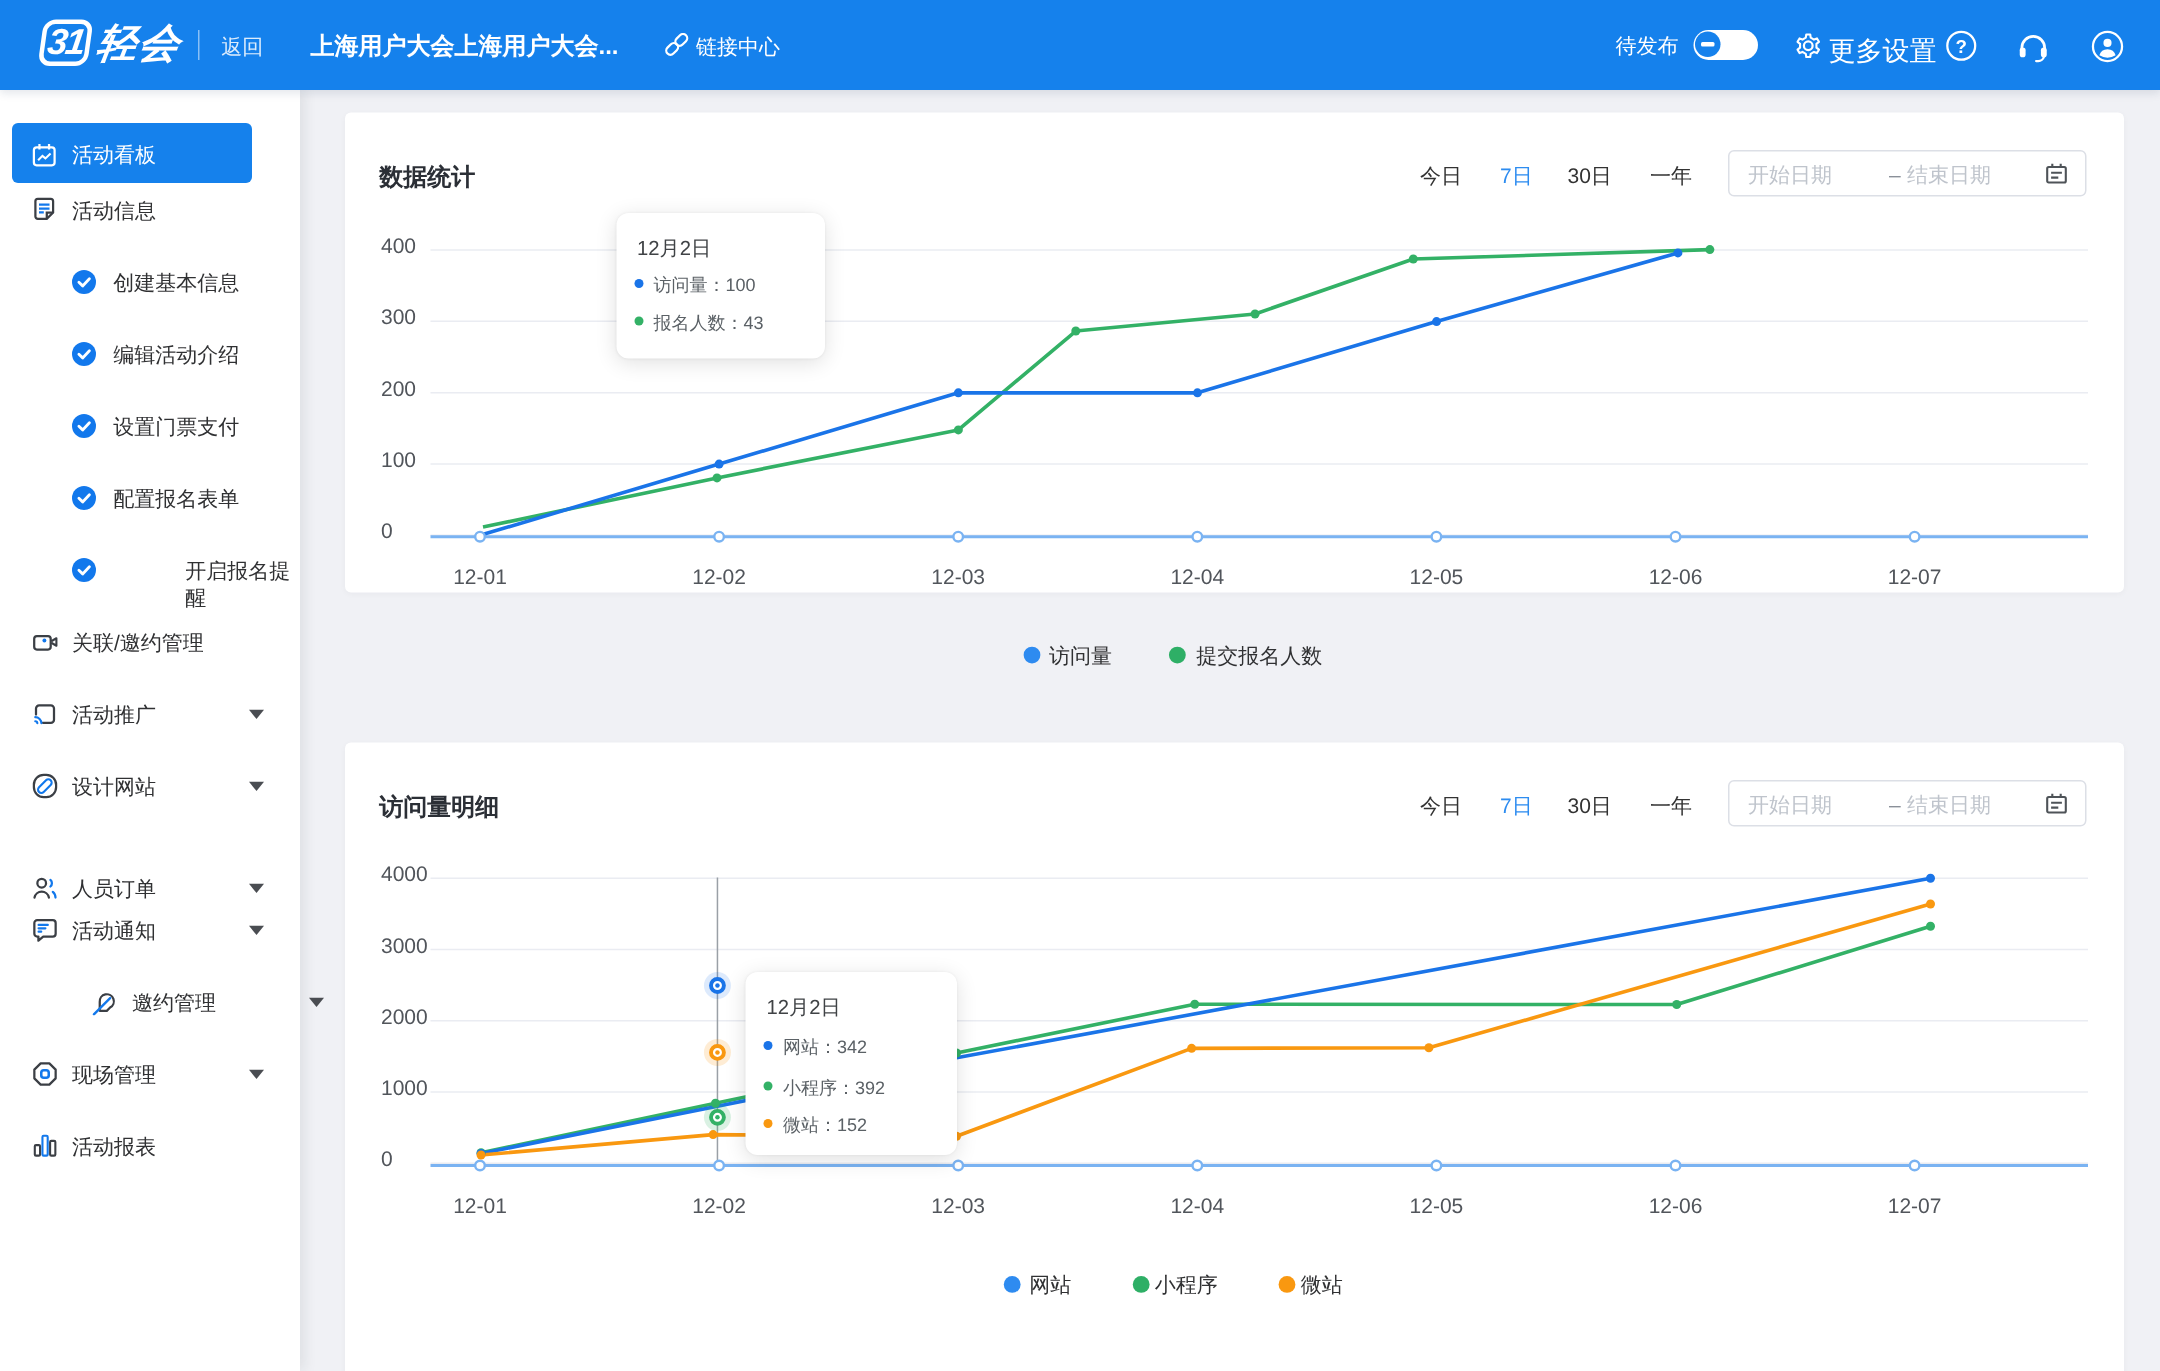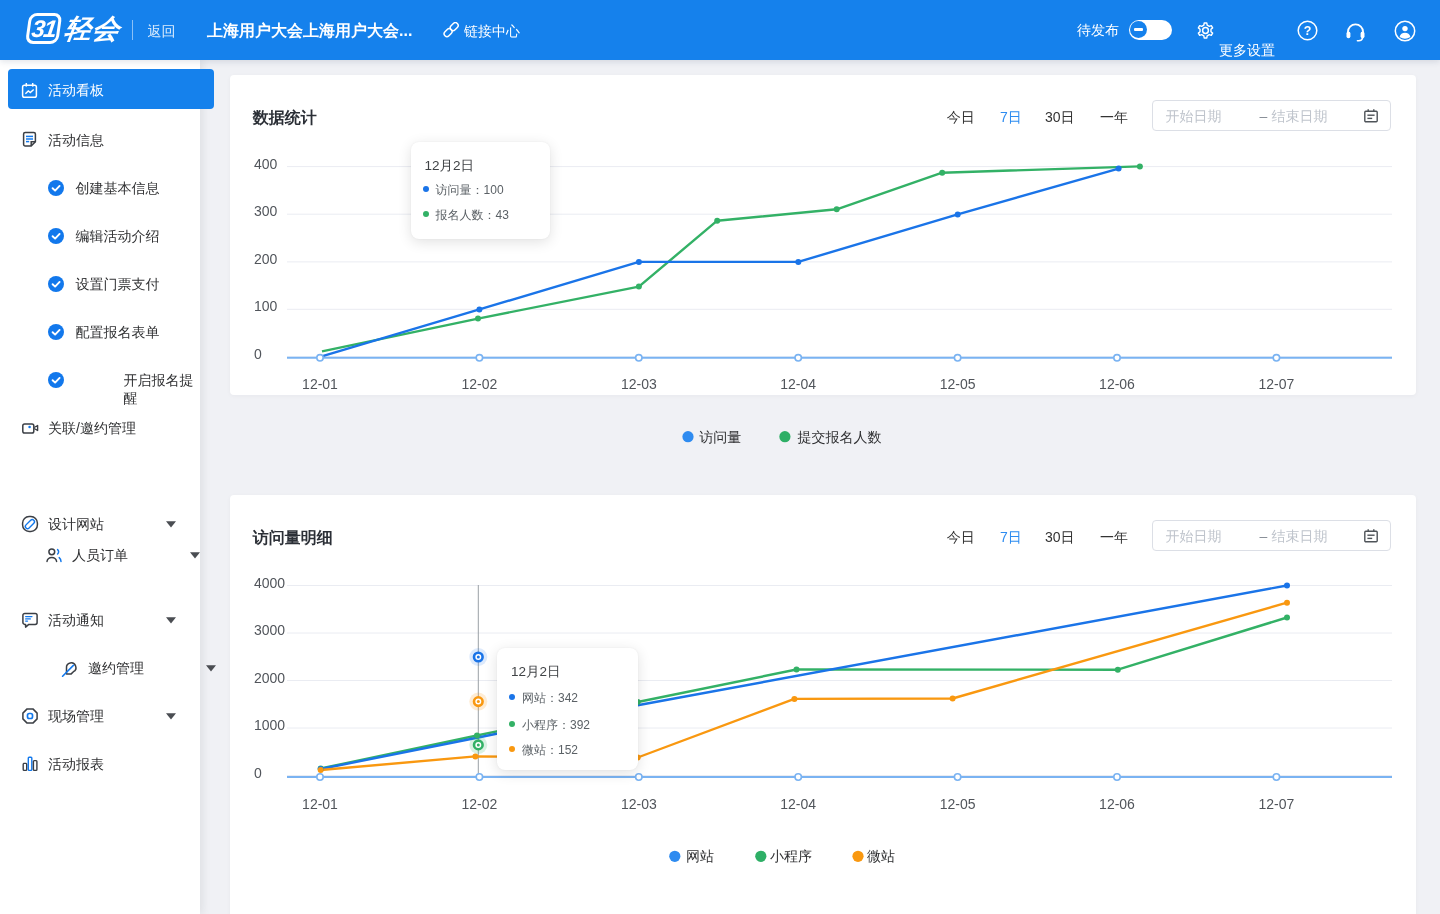--- a/index.html
+++ b/index.html
@@ -12,24 +12,24 @@
 .navdiv { position:absolute; left:132px; top:20px; width:1px; height:20px; background:rgba(255,255,255,0.5); }
 .navback { position:absolute; left:147.5px; top:23px; font-size:14px; color:rgba(255,255,255,0.85); }
 .navtitle { position:absolute; left:207px; top:21px; font-size:16px; font-weight:bold; color:#fff; }
 .linkico { position:absolute; left:443px; top:22px; }
 .navlink { position:absolute; left:464px; top:23px; font-size:14px; color:#fff; }
 .pubtxt { position:absolute; left:1077px; top:22px; font-size:14px; color:#fff; }
 .toggle { position:absolute; left:1128.5px; top:19.5px; width:43px; height:20px; background:#fff; border-radius:10px; }
 .knob { position:absolute; left:1.5px; top:1.5px; width:17px; height:17px; background:#1581EC; border-radius:50%; }
 .minus { position:absolute; left:4.2px; top:7.4px; width:8.6px; height:2.2px; background:#fff; border-radius:1px; }
 .gearico { position:absolute; left:1196px; top:21px; }
-.moretxt { position:absolute; left:1219px; top:22px; font-size:14px; color:#fff;margin-top:20px; }
+.moretxt { position:absolute; left:1219px; top:22px; font-size:18px; color:#fff; }
 .cir { position:absolute; top:20px; }
 .side { position:absolute; left:0; top:60px; width:200px; height:854px; background:#fff; box-shadow:3px 0 8px rgba(29,35,41,0.08); z-index:4; }
-.act { position:absolute; left:8px; top:9px; width:206px; height:39.8px; background:#1581EC; border-radius:4px; }
+.act { position:absolute; left:8px; top:22px; width:160px; height:39.8px; background:#1581EC; border-radius:4px; }
 .act .sic { top:13px; }
 .act .stx { top:13px; color:#fff; }
 .it { position:absolute; left:0; width:200px; height:48px; }
 .sic { position:absolute; top:15px; }
 .stx { position:absolute; left:48px; top:16px; font-size:14px; color:#303133; }
 .car { position:absolute; left:165px; top:20px; }
 .main { position:absolute; left:200px; top:60px; width:1240px; height:854px; background:#F0F1F5; }
 .card { position:absolute; left:230px; width:1186px; background:#fff; border-radius:4px; box-shadow:0 1px 4px rgba(0,21,41,0.04); }
 .ctitle { position:absolute; left:22.8px; top:33px; font-size:16px; font-weight:bold; color:#2B2F36; }
 .ftxt { position:absolute; top:33.5px; font-size:14px; color:#333; }
@@ -319,35 +319,50 @@
 <div class="it" style="top:343.5px;">
         <span class="sic" style="left:21px;">
           <svg width="18" height="18" viewBox="0 0 18 18" fill="none">
             <rect x="1.8" y="5" width="11" height="9" rx="1.8" stroke="#3B3F45" stroke-width="1.5"></rect>
             <path d="M13.2 9.5 l3.4 2 v-5 l-3.4 2" stroke="#3B3F45" stroke-width="1.4" stroke-linejoin="round"></path>
             <circle cx="8.6" cy="8" r="1.3" fill="#1278EC"></circle>
           </svg>
         </span>
         <span class="stx">关联/邀约管理</span>
       </div>
+<div class="it" style="top:391.5px;">
+        <span class="sic" style="left:21px;">
+          <svg width="18" height="18" viewBox="0 0 18 18" fill="none">
+            <path d="M3 9.4 V5.4 a2.1 2.1 0 0 1 2.1-2.1 h7.8 a2.1 2.1 0 0 1 2.1 2.1 v7.4 a2.1 2.1 0 0 1 -2.1 2.1 H7.6" stroke="#3B3F45" stroke-width="1.5" stroke-linecap="round"></path>
+            <path d="M2.5 11.1 a4.1 4.1 0 0 1 4.1 4.1" stroke="#1278EC" stroke-width="1.4" stroke-linecap="round"></path>
+            <path d="M2.5 13.8 a1.4 1.4 0 0 1 1.4 1.4" stroke="#1278EC" stroke-width="1.4" stroke-linecap="round"></path>
+          </svg>
+        </span>
+        <span class="stx">活动推广</span>
+        <span class="car">
+          <svg width="12" height="8" viewBox="0 0 12 8">
+            <path d="M1.0 1.2 h10 L6 7.4 z" fill="#4A4D52"></path>
+          </svg>
+        </span>
+      </div>
 <div class="it" style="top:439.5px;">
         <span class="sic" style="left:21px;">
           <svg width="18" height="18" viewBox="0 0 18 18" fill="none">
             <rect x="1.6" y="1.6" width="14.8" height="14.8" rx="6.5" stroke="#3B3F45" stroke-width="1.5"></rect>
             <rect x="6.7" y="3.6" width="4.4" height="11" rx="2.2" transform="rotate(45 8.9 9.1)" stroke="#1278EC" stroke-width="1.4"></rect>
           </svg>
         </span>
         <span class="stx">设计网站</span>
         <span class="car">
           <svg width="12" height="8" viewBox="0 0 12 8">
             <path d="M1.0 1.2 h10 L6 7.4 z" fill="#4A4D52"></path>
           </svg>
         </span>
       </div>
-<div class="it" style="top:471px;margin-left:24px;">
+<div class="it" style="top:508px;">
         <span class="sic" style="left:21px;">
           <svg width="18" height="18" viewBox="0 0 18 18" fill="none">
             <circle cx="6.8" cy="5.8" r="2.9" stroke="#3B3F45" stroke-width="1.5"></circle>
             <path d="M2 15.4 a4.9 4.9 0 0 1 9.6 0" stroke="#3B3F45" stroke-width="1.5" stroke-linecap="round"></path>
             <path d="M12.6 3.6 a2.9 2.9 0 0 1 0 4.4" stroke="#1278EC" stroke-width="1.5" stroke-linecap="round"></path>
             <path d="M14.2 11.6 a4.9 4.9 0 0 1 1.8 3.8" stroke="#1278EC" stroke-width="1.5" stroke-linecap="round"></path>
           </svg>
         </span>
         <span class="stx">人员订单</span>
         <span class="car">

